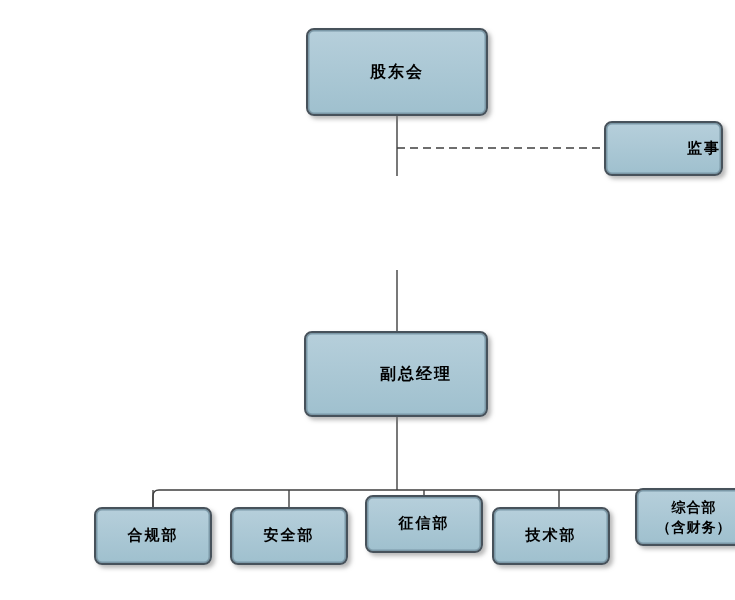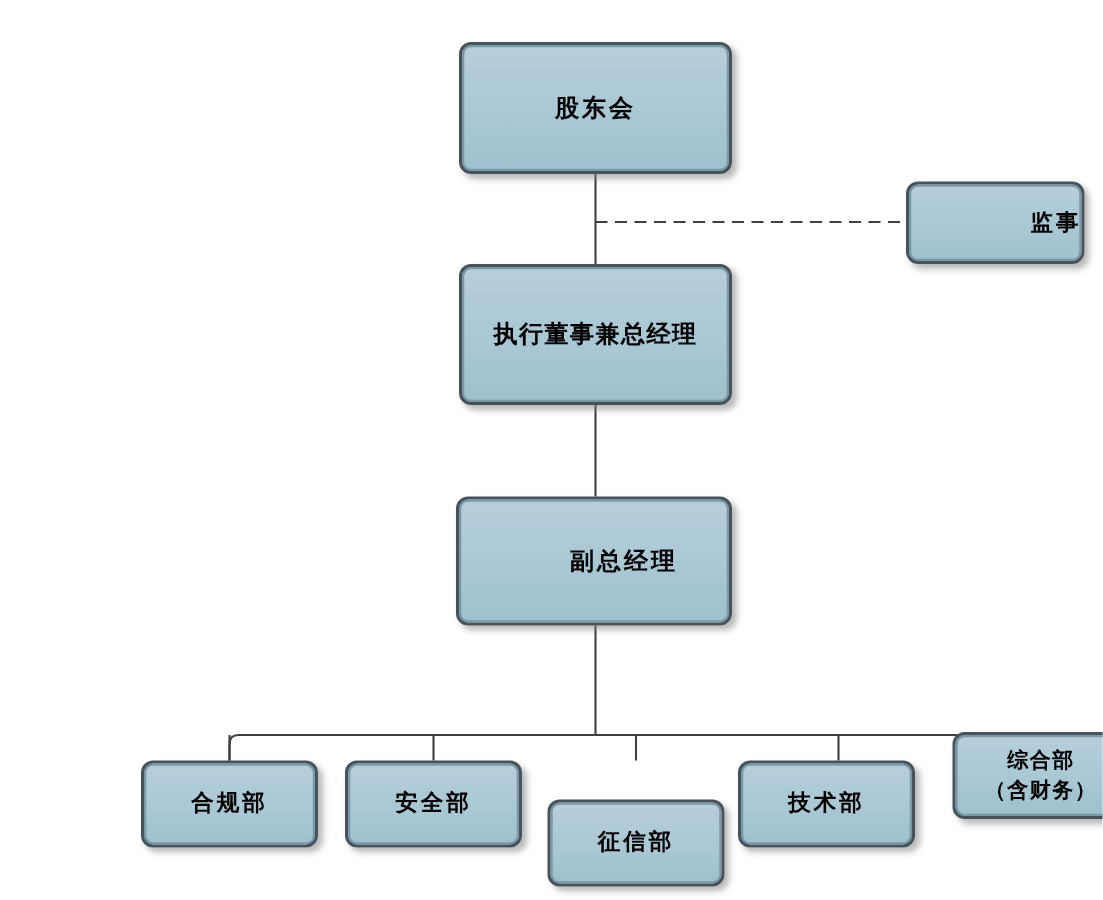--- a/index.html
+++ b/index.html
@@ -76,37 +76,34 @@
   </svg>
 
   <div class="node" style="left:258px; top:28px; width:182px; height:88px; font-size:16px;">
     <span>股东会</span>
   </div>
 
   <div class="node" style="left:556px; top:121px; width:119px; height:55px;align-items:flex-end;">
     <span>监事</span>
   </div>
 
-  <div class="node" style="left:258px; top:176px; width:182px; height:94px; font-size:16px; letter-spacing:1px;">
-    <span>执行董事兼总经理</span>
-  </div>
 
   <div class="node" style="left:256px; top:331px; width:184px; height:86px; font-size:16px;padding-left:40px;">
     <span>副总经理</span>
   </div>
 
   <div class="node" style="left:46px; top:507px; width:118px; height:58px;">
     <span>合规部</span>
   </div>
 
   <div class="node" style="left:182px; top:507px; width:118px; height:58px;">
     <span>安全部</span>
   </div>
 
-  <div class="node" style="left:317px; top:533px; width:118px; height:58px;">
+  <div class="node" style="left:317px; top:495px; width:118px; height:58px;">
     <span>征信部</span>
   </div>
 
   <div class="node" style="left:444px; top:507px; width:118px; height:58px;text-align:right;">
     <span>技术部</span>
   </div>
 
   <div class="node" style="left:587px; top:488px; width:118px; height:58px; font-size:14px; letter-spacing:1px;">
     <span>综合部</span>
     <span>（含财务）</span>

